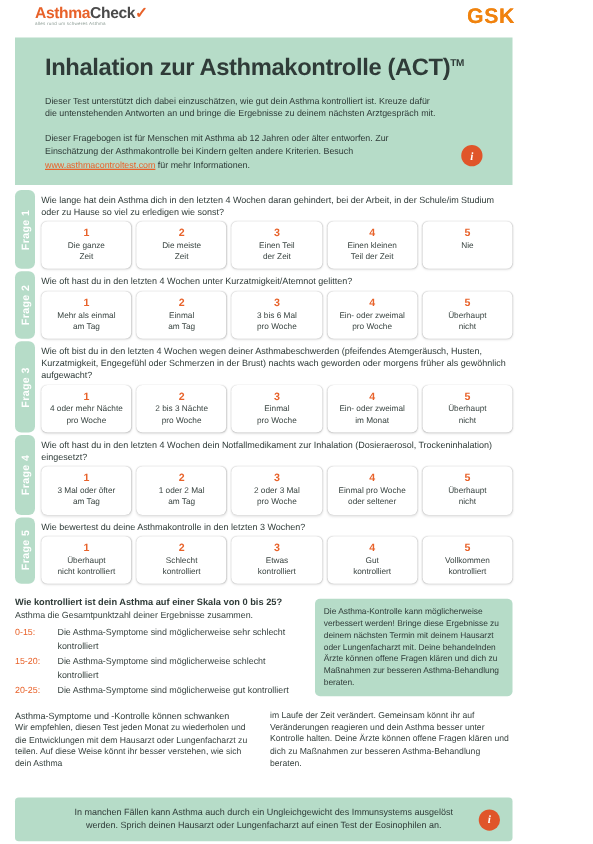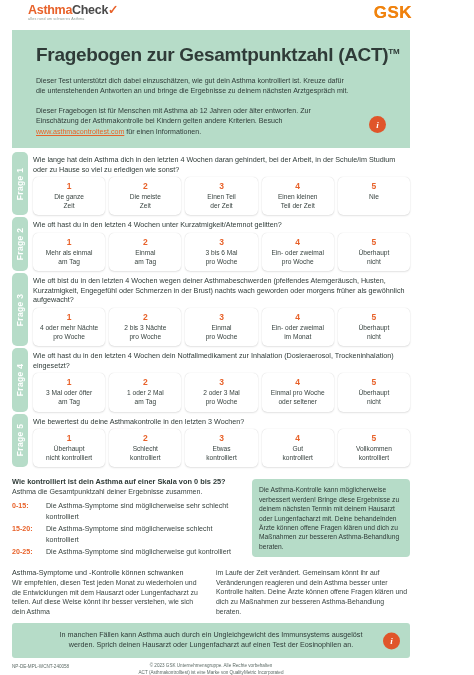--- a/index.html
+++ b/index.html
@@ -73,36 +73,36 @@
   }
   .opt .num { color:#e8622a; font-size:8.5px; font-weight:bold; line-height:11px; }
   .opt .lbl { font-size:6.6px; line-height:8.6px; color:#3a4542; margin-top:1px; }
 
   
   .score-wrap { display:flex; padding:8px 12px 0 12px; gap:8px;align-items:center; }
   .score-left { flex:1; }
   .score-left h2 { font-size:7.4px; font-weight:bold; color:#2f3b38; line-height:10px; }
   .score-left .sub { font-size:7.1px; color:#3a4542; line-height:10px; margin-bottom:4px; }
   .score-line { display:flex; font-size:7.1px; line-height:11px; margin-bottom:1px; }
-  .score-line .rng { color:#e8622a; font-weight:bold; width:34px; min-width:34px; }
+  .score-line .rng { color:#e8622a; font-weight:normal; width:34px; min-width:34px; }
   .score-line .desc { color:#3a4542; }
   .score-right {
     width:158px; background:#b6dcc8; border-radius:4px; padding:6px 7px;
     font-size:6.7px; line-height:9.4px; color:#2f3b38;
   }
 
   
   .fluct { display:flex; gap:10px; padding:9px 12px 0 12px; }
   .fluct .col { flex:1; }
   .fluct h3 { font-size:7.2px; font-weight:normal; color:#2f3b38; line-height:10px; }
   .fluct p { font-size:6.9px; line-height:9.6px; color:#3a4542; }
 
   
   .callout {
-    position:relative; margin:6px 12px 0 12px; background:#b6dcc8;
+    position:relative; margin:21px 12px 0 12px; background:#b6dcc8;
     border-radius:3px; padding:7px 34px 8px 34px; text-align:center;
   }
   .callout p { font-size:7.2px; line-height:10.4px; color:#2f3b38; }
   .info-badge.callout-badge { right:10px; top:50%; transform:translateY(-50%); }
 
   
   .footer { position:relative; padding:5px 12px 0 12px; height:26px; }
   .footer .code { position:absolute; left:12px; top:6px; font-size:4.6px; color:#5d6b66; }
   .footer .copy { text-align:center; font-size:4.6px; line-height:6.6px; color:#5d6b66; }
 </style>
@@ -122,24 +122,24 @@
   <div class="header">
     <div class="diamonds">
       
       
       
       
       
       
       
     </div>
-    <h1><span>Fragebogen zur Gesamtpunktzahl (ACT)</span><sup>TM</sup></h1>
+    <h1><span>Inhalation zur Asthmakontrolle (ACT)</span><sup>TM</sup></h1>
     <div class="intro">
       <p>Dieser Test unterstützt dich dabei einzuschätzen, wie gut dein Asthma kontrolliert ist. Kreuze dafür die untenstehenden Antworten an und bringe die Ergebnisse zu deinem nächsten Arztgespräch mit.</p>
-      <p class="second"><span>Dieser Fragebogen ist für Menschen mit Asthma ab 12 Jahren oder älter entworfen. Zur Einschätzung der Asthmakontrolle bei Kindern gelten andere Kriterien. Besuch </span><a href="#">www.asthmacontroltest.com</a><span> für einen Informationen.</span></p>
+      <p class="second"><span>Dieser Fragebogen ist für Menschen mit Asthma ab 12 Jahren oder älter entworfen. Zur Einschätzung der Asthmakontrolle bei Kindern gelten andere Kriterien. Besuch </span><a href="#">www.asthmacontroltest.com</a><span> für mehr Informationen.</span></p>
     </div>
     <div class="info-badge intro-badge">i</div>
   </div>
 
   <div class="questions">
       <div class="qrow">
         <div class="qtab">
           <span>Frage 1</span>
         </div>
         <div class="qbody">

